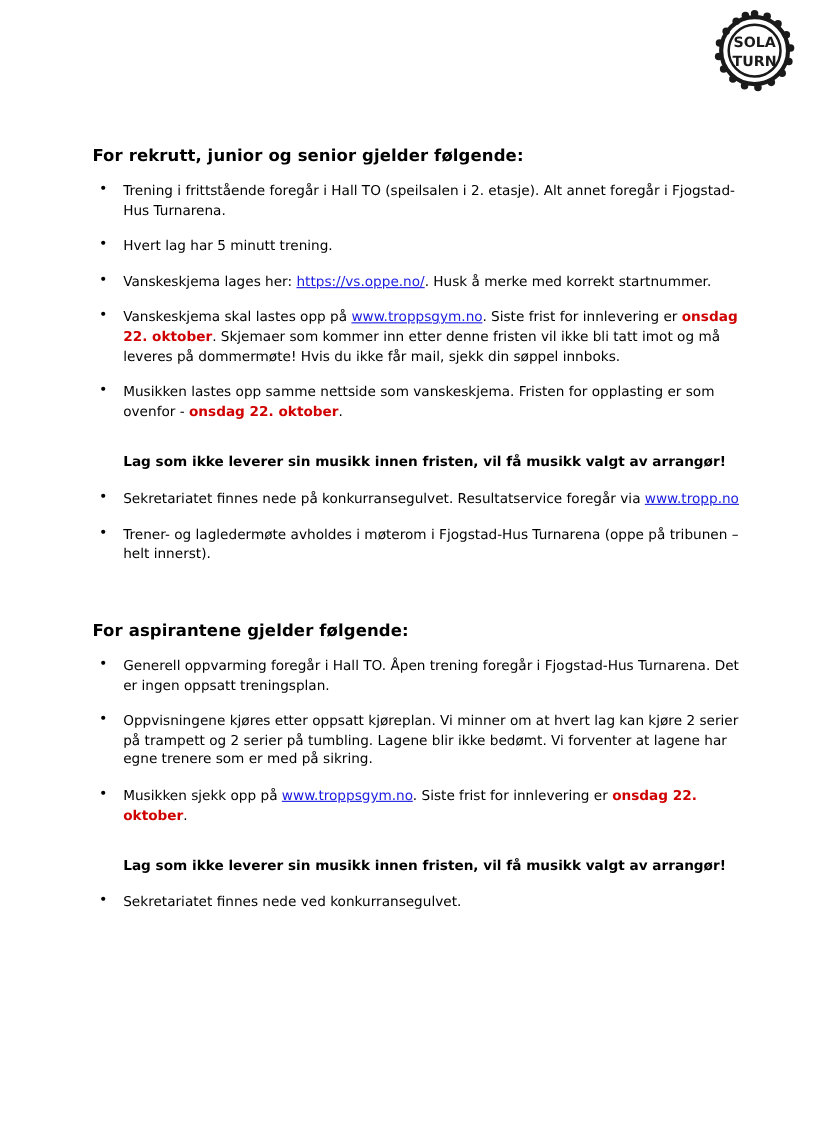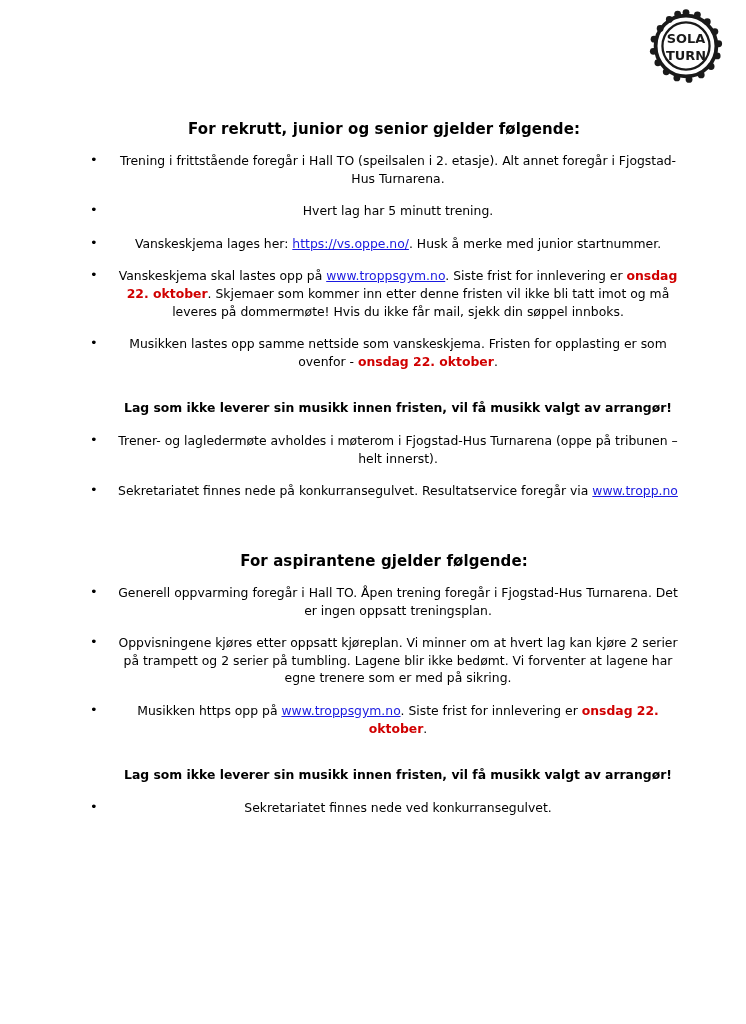--- a/index.html
+++ b/index.html
@@ -46,24 +46,23 @@
   }
   .doc-title .title-inner {
     display: inline-block;
     border-top: 1.5px solid #000;
     border-bottom: 1.5px solid #000;
     padding: 4px 16px 4px 16px;
   }
 
   .content {
     position: absolute;
-    top: 120px;
+    top: 132px;
     left: 84px;
     width: 600px;
-    text-align: center;
   }
 
   h2.section-head {
     font-size: 15px;
     font-weight: bold;
     margin: 0 0 14px 0;
     letter-spacing: 0.1px;
   }
   .section {
     margin-bottom: 0;
@@ -147,49 +146,49 @@
     <div class="section">
       <h2 class="section-head">For rekrutt, junior og senior gjelder følgende:</h2>
       <ul class="bullets" id="list-0">
           <li>
             <div class="para"><span>Trening i frittstående foregår i Hall TO (speilsalen i 2. etasje). Alt annet foregår i Fjogstad-Hus Turnarena.</span></div>
           </li>
           <li>
             <div class="para"><span>Hvert lag har 5 minutt trening.</span></div>
           </li>
           <li>
-            <div class="para"><span>Vanskeskjema lages her: </span><a class="link" href="#">https://vs.oppe.no/</a><span>. Husk å merke med junior startnummer.</span></div>
+            <div class="para"><span>Vanskeskjema lages her: </span><a class="link" href="#">https://vs.oppe.no/</a><span>. Husk å merke med korrekt startnummer.</span></div>
           </li>
           <li>
             <div class="para"><span>Vanskeskjema skal lastes opp på </span><a class="link" href="#">www.troppsgym.no</a><span>. Siste frist for innlevering er </span><span class="red">onsdag 22. oktober</span><span>. Skjemaer som kommer inn etter denne fristen vil ikke bli tatt imot og må leveres på dommermøte! Hvis du ikke får mail, sjekk din søppel innboks.</span></div>
           </li>
           <li>
             <div class="para"><span>Musikken lastes opp samme nettside som vanskeskjema. Fristen for opplasting er som ovenfor - </span><span class="red">onsdag 22. oktober</span><span>.</span></div>
             <div class="note">Lag som ikke leverer sin musikk innen fristen, vil få musikk valgt av arrangør!</div>
           </li>
           <li>
-            <div class="para"><span>Trener- og lagledermøte avholdes i møterom i Fjogstad-Hus Turnarena (oppe på tribunen – helt innerst).</span></div>
+            <div class="para"><span>Sekretariatet finnes nede på konkurransegulvet. Resultatservice foregår via </span><a class="link" href="#">www.tropp.no</a></div>
           </li>
           <li>
-            <div class="para"><span>Sekretariatet finnes nede på konkurransegulvet. Resultatservice foregår via </span><a class="link" href="#">www.tropp.no</a></div>
+            <div class="para"><span>Trener- og lagledermøte avholdes i møterom i Fjogstad-Hus Turnarena (oppe på tribunen – helt innerst).</span></div>
           </li>
         </ul>
     </div>
 
     <div class="section second">
       <h2 class="section-head">For aspirantene gjelder følgende:</h2>
       <ul class="bullets" id="list-1">
           <li>
             <div class="para"><span>Generell oppvarming foregår i Hall TO. Åpen trening foregår i Fjogstad-Hus Turnarena. Det er ingen oppsatt treningsplan.</span></div>
           </li>
           <li>
             <div class="para"><span>Oppvisningene kjøres etter oppsatt kjøreplan. Vi minner om at hvert lag kan kjøre 2 serier på trampett og 2 serier på tumbling. Lagene blir ikke bedømt. Vi forventer at lagene har egne trenere som er med på sikring.</span></div>
           </li>
           <li>
-            <div class="para"><span>Musikken https opp på </span><a class="link" href="#">www.troppsgym.no</a><span>.  Siste frist for innlevering er </span><span class="red">onsdag 22. oktober</span><span>.</span></div>
+            <div class="para"><span>Musikken sjekk opp på </span><a class="link" href="#">www.troppsgym.no</a><span>.  Siste frist for innlevering er </span><span class="red">onsdag 22. oktober</span><span>.</span></div>
             <div class="note">Lag som ikke leverer sin musikk innen fristen, vil få musikk valgt av arrangør!</div>
           </li>
           <li>
             <div class="para"><span>Sekretariatet finnes nede ved konkurransegulvet.</span></div>
           </li>
         </ul>
     </div>
 
   </div>
 </div>

